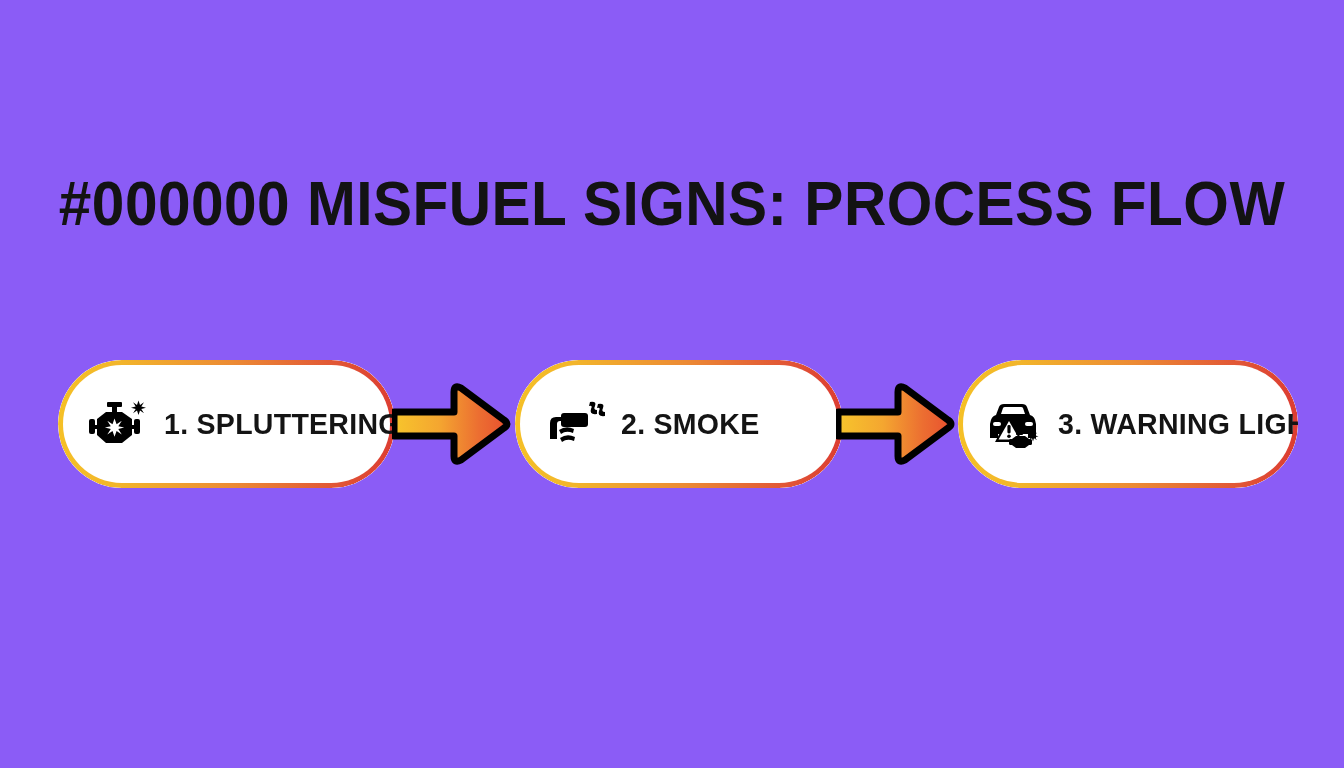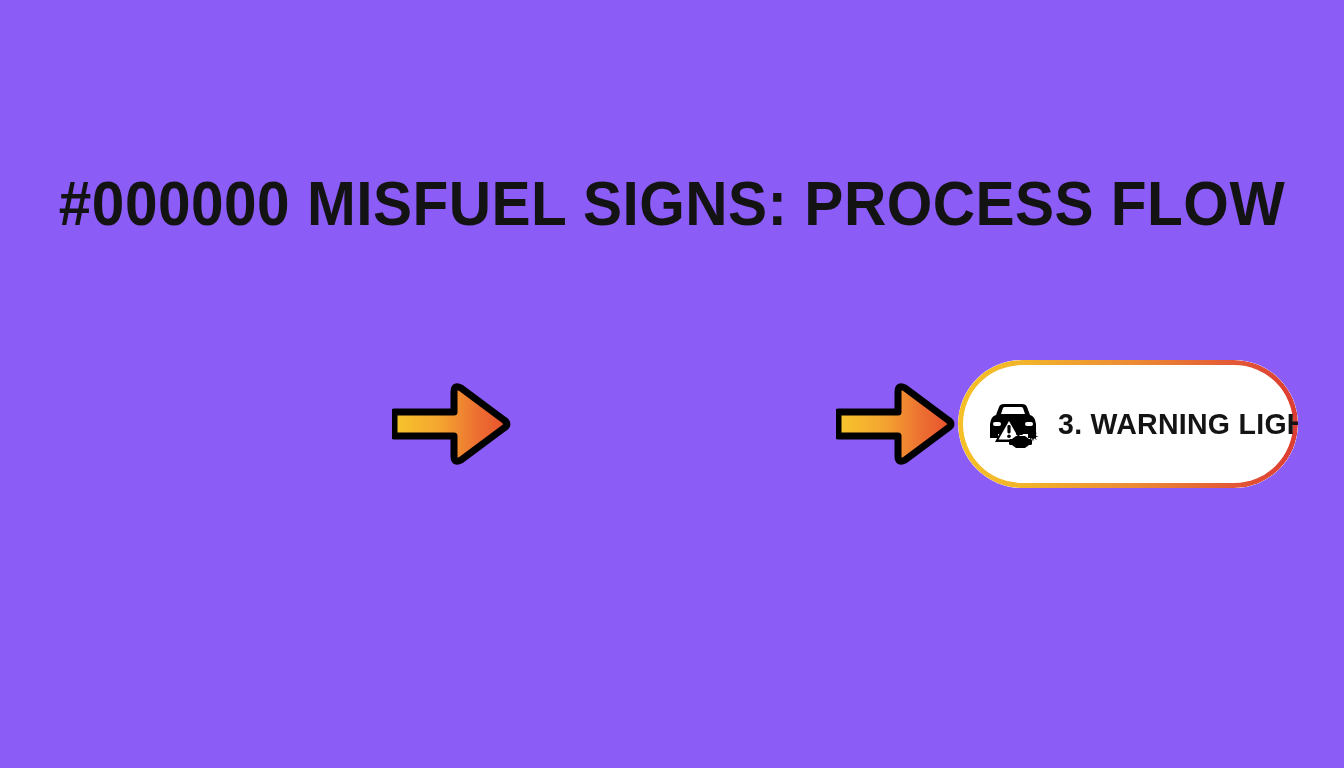--- a/index.html
+++ b/index.html
@@ -128,35 +128,84 @@
 </style>
 </head>
 <body>
 
 <div id="canvas">
 
   <h1 id="page-title">#000000 MISFUEL SIGNS: PROCESS FLOW</h1>
 
   <div id="flow-row">
 
+    <div class="flow-step" id="step-1">
+      <div class="step-inner">
+        <span class="step-icon">
+          <svg viewBox="0 0 62 52" xmlns="http://www.w3.org/2000/svg" aria-hidden="true">
+            <g fill="#000000">
+
+              <path d="M18 14 L34 14 L44 21 L44 37 L34 45 L18 45 L9 37 L9 21 Z"></path>
+
+              <rect x="19" y="4" width="15" height="5" rx="1"></rect>
+              <rect x="24" y="8" width="5" height="7"></rect>
+
+              <rect x="1" y="21" width="6" height="15" rx="2"></rect>
+              <rect x="6" y="27" width="5" height="4"></rect>
+
+              <rect x="46" y="21" width="6" height="15" rx="2"></rect>
+              <rect x="42" y="27" width="5" height="4"></rect>
+
+              <g fill="#ffffff">
+                <path d="M26.5 20.5 L28.6 26.2 L33.8 22.7 L30.3 28.2 L36.2 29.6 L30.3 31.1 L33.8 36.5 L28.6 33.1 L26.5 38.8 L24.5 33.1 L19.3 36.5 L22.8 31.1 L16.9 29.6 L22.8 28.2 L19.3 22.7 L24.5 26.2 Z"></path>
+              </g>
+
+              <path d="M50.5 2.5 L52 7 L56 4.2 L53.3 8.4 L58 9.8 L53.3 11.1 L56 15.3 L52 12.6 L50.5 17 L49 12.6 L45 15.3 L47.7 11.1 L43 9.8 L47.7 8.4 L45 4.2 L49 7 Z"></path>
+            </g>
+          </svg>
+        </span>
+        <span class="step-label">1. SPLUTTERING</span>
+      </div>
+    </div>
 
     <div class="flow-arrow" id="arrow-1">
       <svg viewBox="0 0 120 100" xmlns="http://www.w3.org/2000/svg" aria-hidden="true">
         <defs>
           <linearGradient id="arrowGrad1" x1="0" y1="0" x2="1" y2="0">
             <stop offset="0%" stop-color="#f7c52c"></stop>
             <stop offset="40%" stop-color="#f4a630"></stop>
             <stop offset="75%" stop-color="#ec6e31"></stop>
             <stop offset="100%" stop-color="#e8512f"></stop>
           </linearGradient>
         </defs>
         <path d="M2 38 L62 38 L62 18 Q62 10 69 14 L112 46 Q118 50 112 54 L69 86 Q62 90 62 82 L62 62 L2 62 Z" fill="url(#arrowGrad1)" stroke="#000000" stroke-width="7" stroke-linejoin="round"></path>
       </svg>
     </div>
 
+    <div class="flow-step" id="step-2">
+      <div class="step-inner">
+        <span class="step-icon">
+          <svg viewBox="0 0 62 52" xmlns="http://www.w3.org/2000/svg" aria-hidden="true">
+            <g fill="#000000">
+
+              <rect x="16" y="15" width="27" height="14" rx="3"></rect>
+
+              <path d="M16 19 L11 19 Q5 19 5 25 L5 41 L12 41 L12 26 Q12 23 15 23 L16 23 Z"></path>
+
+              <path d="M14 32 Q21 27 29 31 L28 35 Q21 32 16 36 Z"></path>
+              <path d="M15 40 Q22 35 30 39 L29 43 Q22 40 17 44 Z"></path>
+
+              <path d="M45 4 Q52 3 50 8 Q48 12 52 12 L52 16 Q44 17 46 11 Q48 7 44 8 Z"></path>
+              <path d="M53 6 Q60 5 58 10 Q56 14 60 14 L60 18 Q52 19 54 13 Q56 9 52 10 Z"></path>
+            </g>
+          </svg>
+        </span>
+        <span class="step-label">2. SMOKE</span>
+      </div>
+    </div>
 
     <div class="flow-arrow" id="arrow-2">
       <svg viewBox="0 0 120 100" xmlns="http://www.w3.org/2000/svg" aria-hidden="true">
         <defs>
           <linearGradient id="arrowGrad2" x1="0" y1="0" x2="1" y2="0">
             <stop offset="0%" stop-color="#f7c52c"></stop>
             <stop offset="40%" stop-color="#f4a630"></stop>
             <stop offset="75%" stop-color="#ec6e31"></stop>
             <stop offset="100%" stop-color="#e8512f"></stop>
           </linearGradient>

